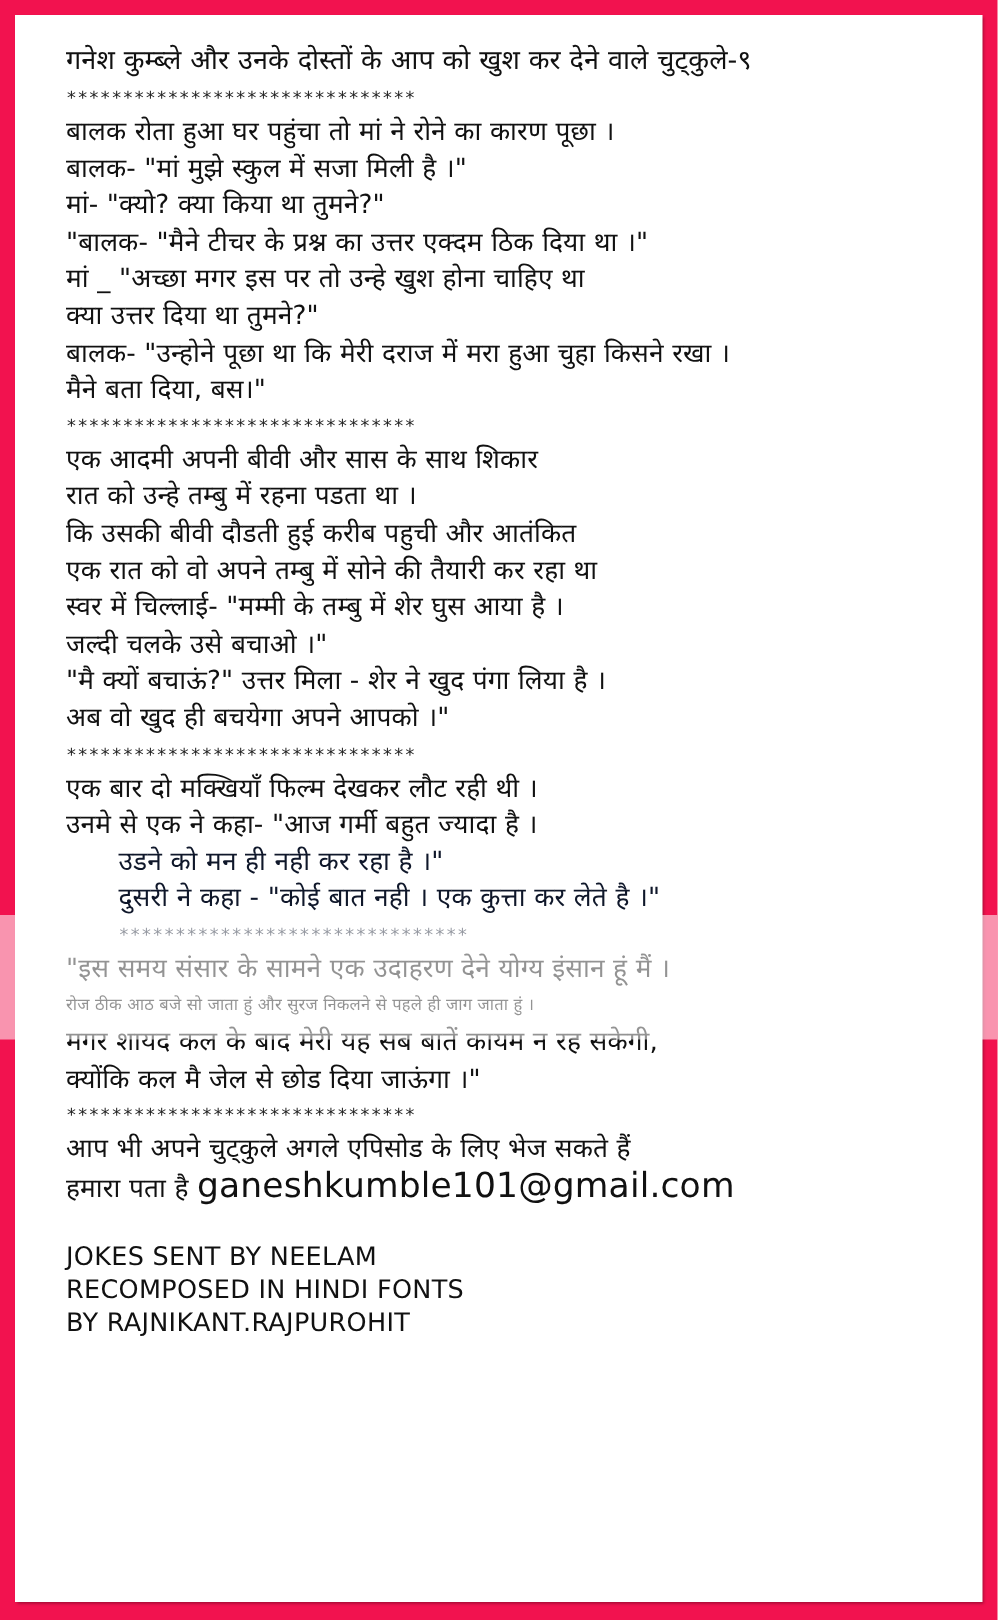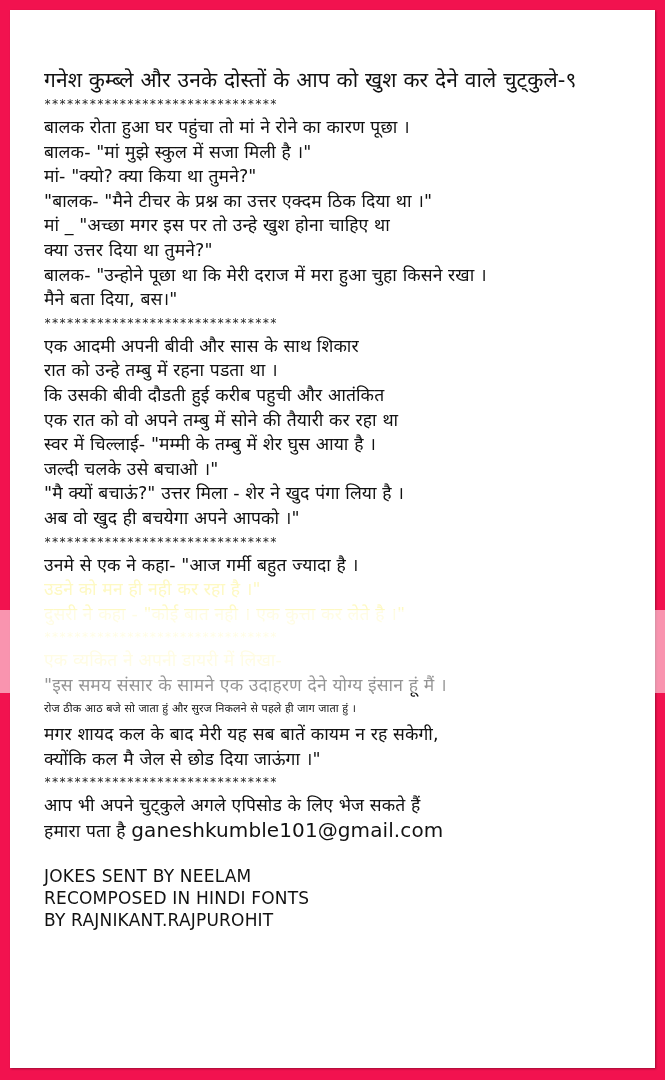--- a/index.html
+++ b/index.html
@@ -40,43 +40,42 @@
       color: #111;
     }
     .line {
       font-size: 17.5px;
       line-height: 24.6px;
       white-space: nowrap;
       letter-spacing: 0.1px;
       font-family: "DejaVu Sans", sans-serif;
     }
     .title {
-      font-size: 21px;
+      font-size: 18px;
       line-height: 26px;
-      margin-top: 39px;
     }
     .stars {
       font-family: "DejaVu Sans Mono", monospace;
       font-size: 12px;
       line-height: 22px;
       letter-spacing: 0.3px;
       color: #222;
       white-space: nowrap;
     }
-    .faded { color: #fef9c3; }
+    .faded { color: #0f172a; margin-left: 35px; }
     .comic {
       font-family: "DejaVu Sans", sans-serif;
       font-size: 17px;
       line-height: 22px;
       letter-spacing: 0.2px;
       white-space: nowrap;
     }
     .email {
       font-family: "DejaVu Sans", sans-serif;
-      font-size: 20px;
+      font-size: 23px;
     }
     .gap { height: 22px; }
   </style>
 </head>
 <body>
 
 <div class="frame"></div>
 
 <div class="content">
   <div class="line title">गनेश कुम्ब्ले और उनके दोस्तों के आप को खुश कर देने वाले चुट्कुले-९</div>
@@ -100,28 +99,28 @@
     <div class="line">कि उसकी बीवी दौडती हुई करीब पहुची और आतंकित</div>
     <div class="line">एक रात को वो अपने तम्बु में सोने की तैयारी कर रहा था</div>
     <div class="line">स्वर में चिल्लाई- "मम्मी के तम्बु में शेर घुस आया है ।</div>
     <div class="line">जल्दी चलके उसे बचाओ ।"</div>
     <div class="line">"मै क्यों बचाऊं?" उत्तर मिला - शेर ने खुद पंगा लिया है ।</div>
     <div class="line">अब वो खुद ही बचयेगा अपने आपको ।"</div>
   </div>
   <div class="stars">*******************************</div>
 
   <div>
+    <div class="line">एक बार दो मक्खियाँ फिल्म देखकर लौट रही थी ।</div>
     <div class="line">उनमे से एक ने कहा- "आज गर्मी बहुत ज्यादा है ।</div>
     <div class="line faded">उडने को मन ही नही कर रहा है ।"</div>
     <div class="line faded">दुसरी ने कहा - "कोई बात नही । एक कुत्ता कर लेते है ।"</div>
   </div>
   <div class="stars faded">*******************************</div>
 
   <div>
-    <div class="line faded">एक व्यकित ने अपनी डायरी में लिखा-</div>
     <div class="line">"इस समय संसार के सामने एक उदाहरण देने योग्य इंसान हूं मैं ।</div>
     <div class="line" style="font-size:11px;">रोज ठीक आठ बजे सो जाता हुं और सुरज निकलने से पहले ही जाग जाता हुं ।</div>
     <div class="line">मगर शायद कल के बाद मेरी यह सब बातें कायम न रह सकेगी,</div>
     <div class="line">क्योंकि कल मै जेल से छोड दिया जाऊंगा ।"</div>
   </div>
   <div class="stars">*******************************</div>
 
   <div>
     <div class="line">आप भी अपने चुट्कुले अगले एपिसोड के लिए भेज सकते हैं</div>
     <div class="line">

